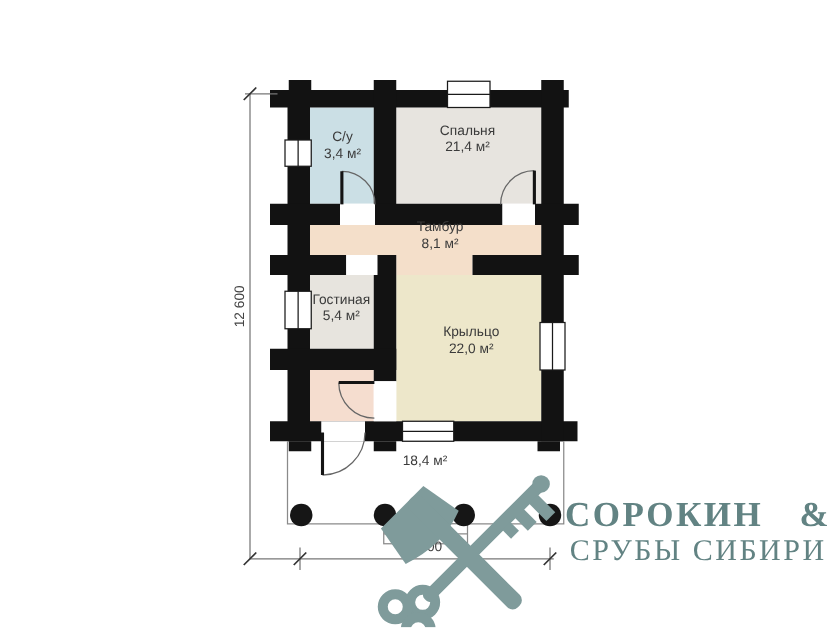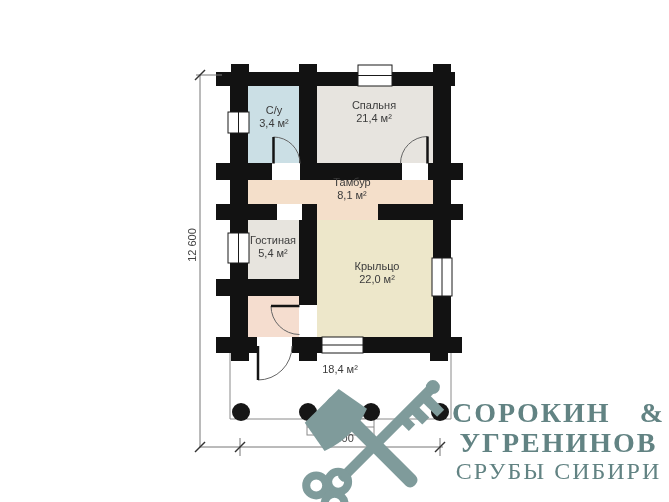--- a/index.html
+++ b/index.html
@@ -173,17 +173,16 @@
           <circle cx="0" cy="38" r="10"></circle>
           <circle cx="-13" cy="56" r="10"></circle>
           <circle cx="13" cy="56" r="10"></circle>
         </g>
       </g>
     </g>
   </svg>
 
   <div class="logo-text" style="color: rgb(98, 131, 131);">
     <div class="logo-l1">СОРОКИН &amp;</div>
-    <div class="logo-l2">УГРЕНИНОВ</div>
     <div class="logo-l3">СРУБЫ СИБИРИ</div>
   </div>
 
 </div>
 
 </body></html>

